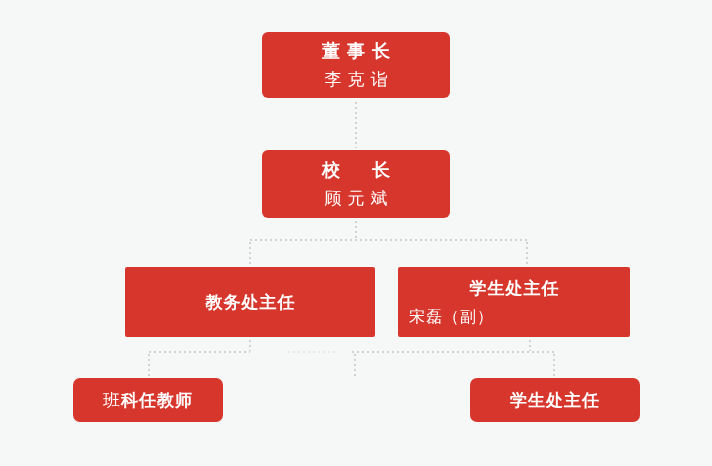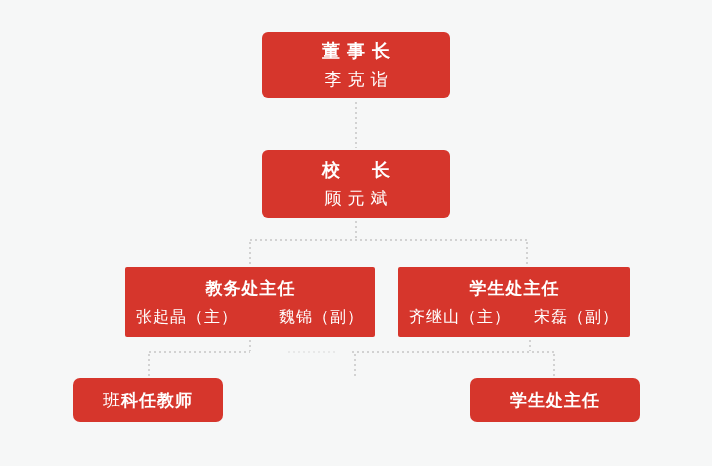--- a/index.html
+++ b/index.html
@@ -76,30 +76,25 @@
     <div class="name-lg">李克诣</div>
   </div>
 
   <div class="node r6" style="left:262px;top:150px;width:188px;height:68px">
     <div class="title-lg">校　长</div>
     <div class="name-lg">顾元斌</div>
   </div>
 
   <div class="node r2" style="left:125px;top:267px;width:250px;height:70px">
     <div class="title-md">教务处主任</div>
-    <div class="names-row">
-      <span>张起晶（主）</span>
-      <span>魏锦（副）</span>
-    </div>
   </div>
 
   <div class="node r2" style="left:398px;top:267px;width:232px;height:70px">
     <div class="title-md">学生处主任</div>
     <div class="names-row">
-      <span>齐继山（主）</span>
       <span>宋磊（副）</span>
     </div>
   </div>
 
   <div class="node r7" style="left:73px;top:378px;width:150px;height:44px">
     <div class="label-sm"><span class="thin">班</span><span>科任教师</span></div>
   </div>
 
 
   <div class="node r7" style="left:470px;top:378px;width:170px;height:44px">

